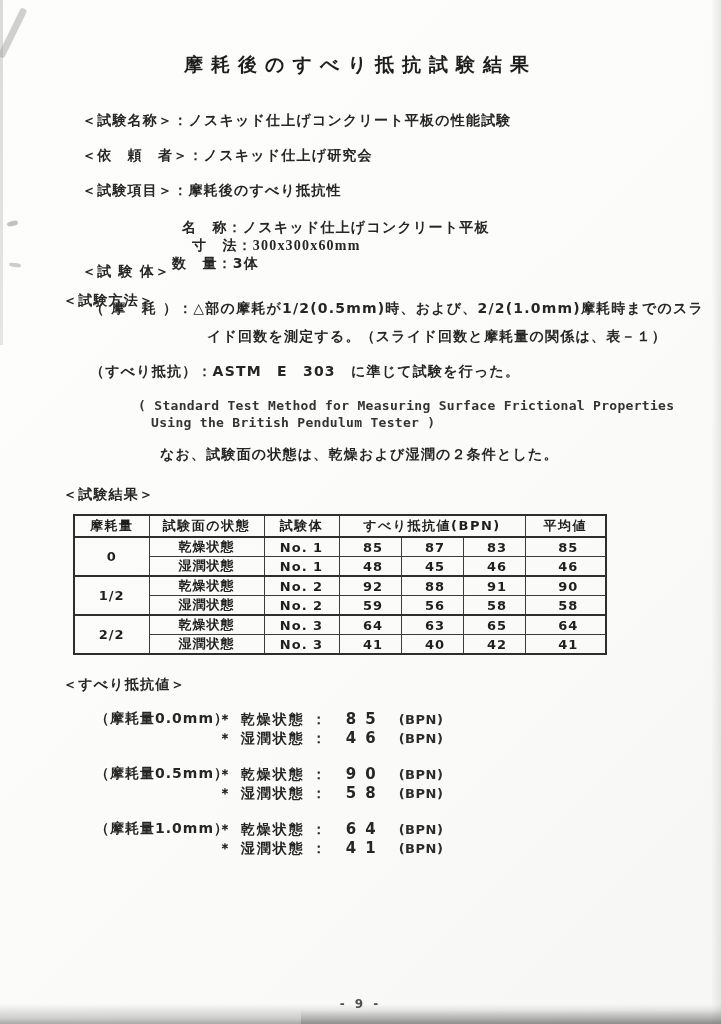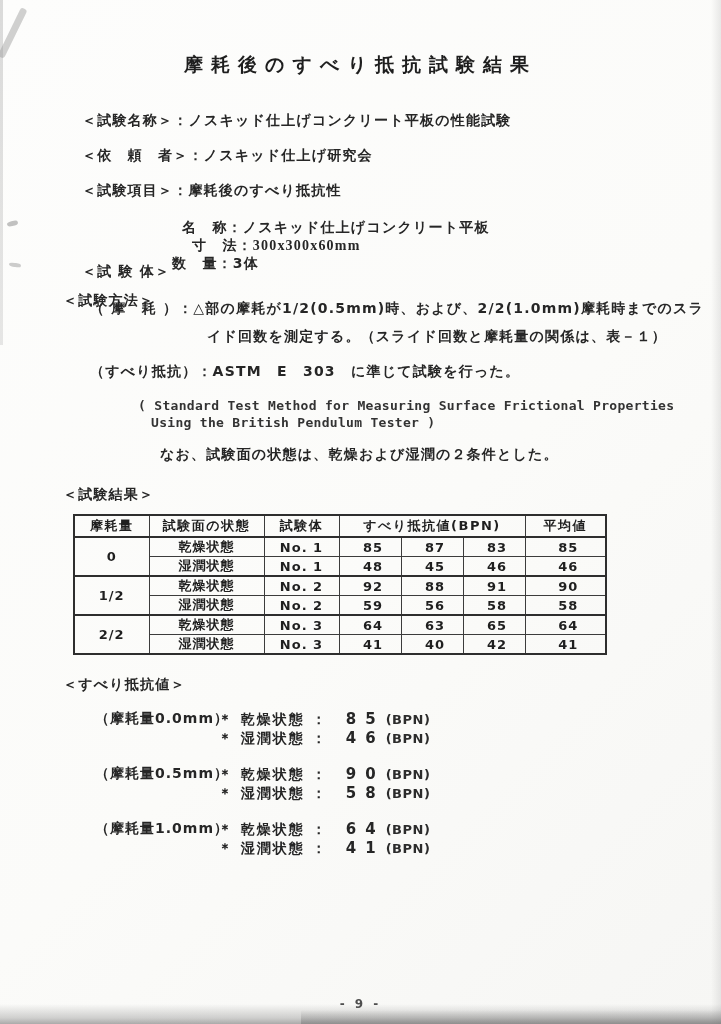--- a/index.html
+++ b/index.html
@@ -44,21 +44,21 @@
   table.results tr.group-start td{border-top:2px solid #2e2e2e;}
   td.num{letter-spacing:6px;text-indent:6px;}
   td.wear{font-size:13px;letter-spacing:1px;}
   
   .slip-group{left:0;top:0;width:670px;height:40px;}
   .slip-label{position:absolute;left:95px;top:1px;font-size:14px;font-weight:700;letter-spacing:1px;white-space:nowrap;}
   .slip-rows{position:absolute;left:218px;top:0;}
   .slip-row{height:19px;line-height:19px;white-space:nowrap;}
   .slip-name{font-size:14px;font-weight:700;letter-spacing:2px;}
   .slip-val{font-size:15px;font-weight:700;letter-spacing:9px;margin-left:18px;}
-  .slip-unit{font-size:13px;font-weight:700;letter-spacing:.5px;margin-left:1px;color:#2c2c2c;}
+  .slip-unit{font-size:13px;font-weight:700;letter-spacing:.5px;margin-left:14px;color:#2c2c2c;}
   
   .footer{left:0;right:0;top:997px;text-align:center;font-size:12px;font-weight:600;letter-spacing:3px;color:#4e4e4e;}
   
   .corner-mark{left:9px;top:6px;width:7px;height:54px;background:#9a9a9a;opacity:.45;transform:rotate(26deg);border-radius:3px;}
   .edge-line{left:0;top:0;width:3px;height:345px;background:linear-gradient(#9a9a9a,#bcbcbc);opacity:.35;}
   .speck-1{left:7px;top:221px;width:11px;height:5px;background:#8f8f8f;opacity:.55;border-radius:45%;transform:rotate(-14deg);}
   .speck-2{left:9px;top:263px;width:12px;height:4px;background:#9b9b9b;opacity:.5;border-radius:45%;transform:rotate(9deg);}
   .bottom-band{left:0;bottom:0;width:721px;height:20px;
     background:linear-gradient(to bottom,rgba(150,150,150,0) 0%,rgba(125,125,125,.35) 70%,rgba(105,105,105,.55) 100%);}
   .bottom-band-right{right:0;bottom:0;width:420px;height:14px;

